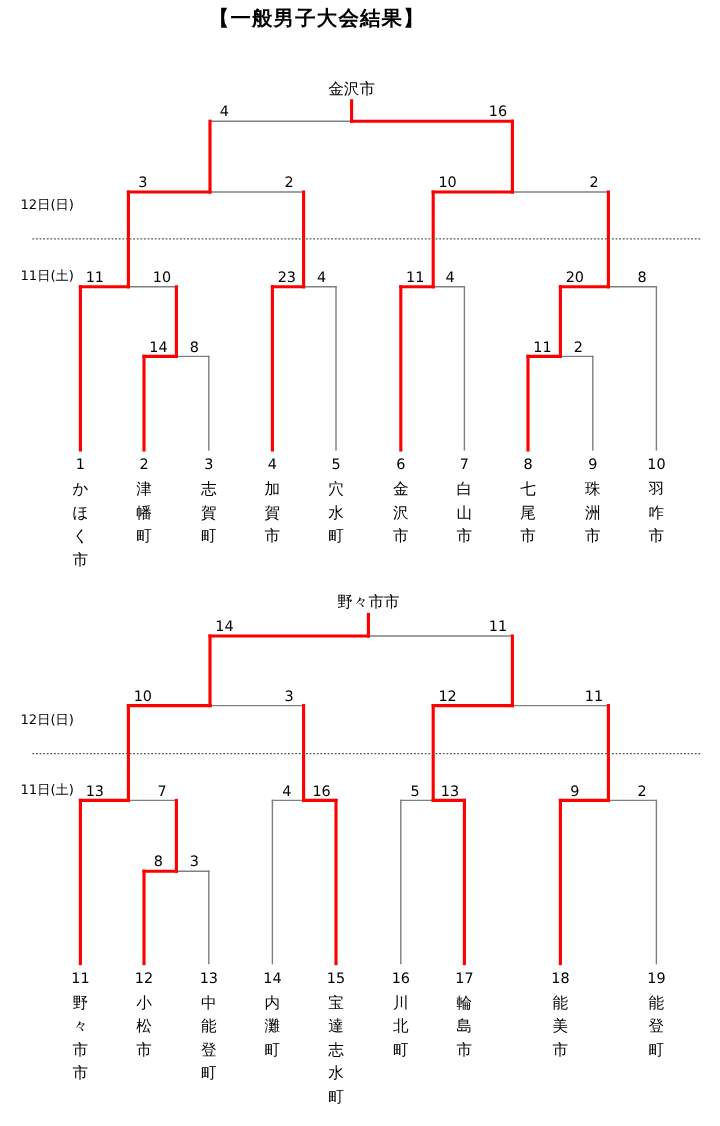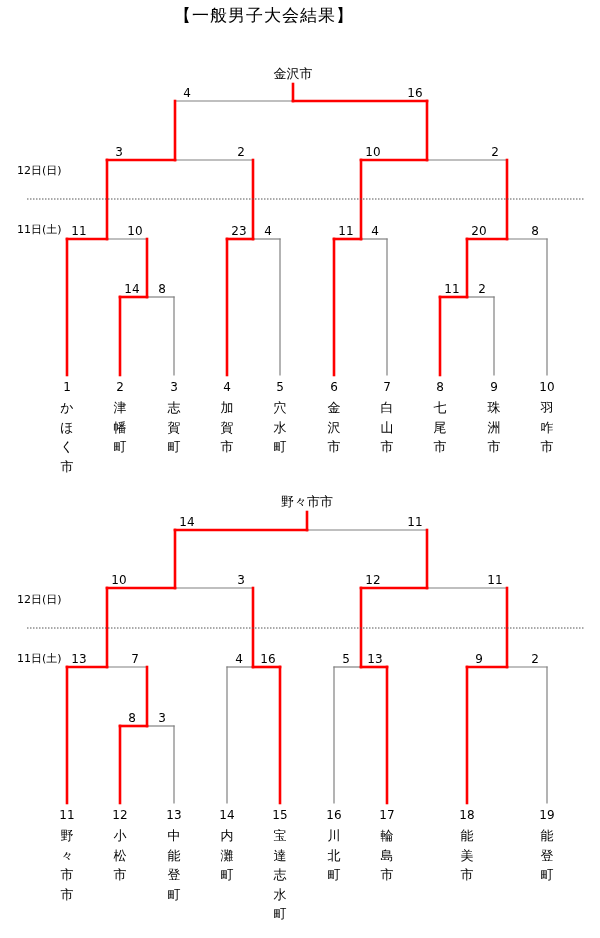--- a/index.html
+++ b/index.html
@@ -1,19 +1,19 @@
 <!DOCTYPE html>
 <html><head>
 <meta charset="utf-8">
 <style>
   html, body { margin: 0; padding: 0; background: #ffffff; }
   body { width: 600px; height: 938px; position: relative; overflow: hidden;
          font-family: "DejaVu Sans", "Liberation Sans", sans-serif; color: #000; }
   #title { position: absolute; left: 0; top: 4px; width: 528px; text-align: center;
-           font-size: 17px; font-weight: normal; letter-spacing: 1px; }
+           font-size: 17px; font-weight: bold; letter-spacing: 1px; }
   svg { position: absolute; left: 0; top: 0; }
   .lbl { font-family: "DejaVu Sans", sans-serif; font-size: 12px; fill: #000; }
   .day { font-family: "DejaVu Sans", sans-serif; font-size: 11px; fill: #000; }
   .team { font-family: "DejaVu Sans", sans-serif; font-size: 13px; fill: #000; }
   .champ { font-family: "DejaVu Sans", sans-serif; font-size: 13px; fill: #000; }
 </style>
 </head>
 <body>
 
 <div id="title">【一般男子大会結果】</div>

